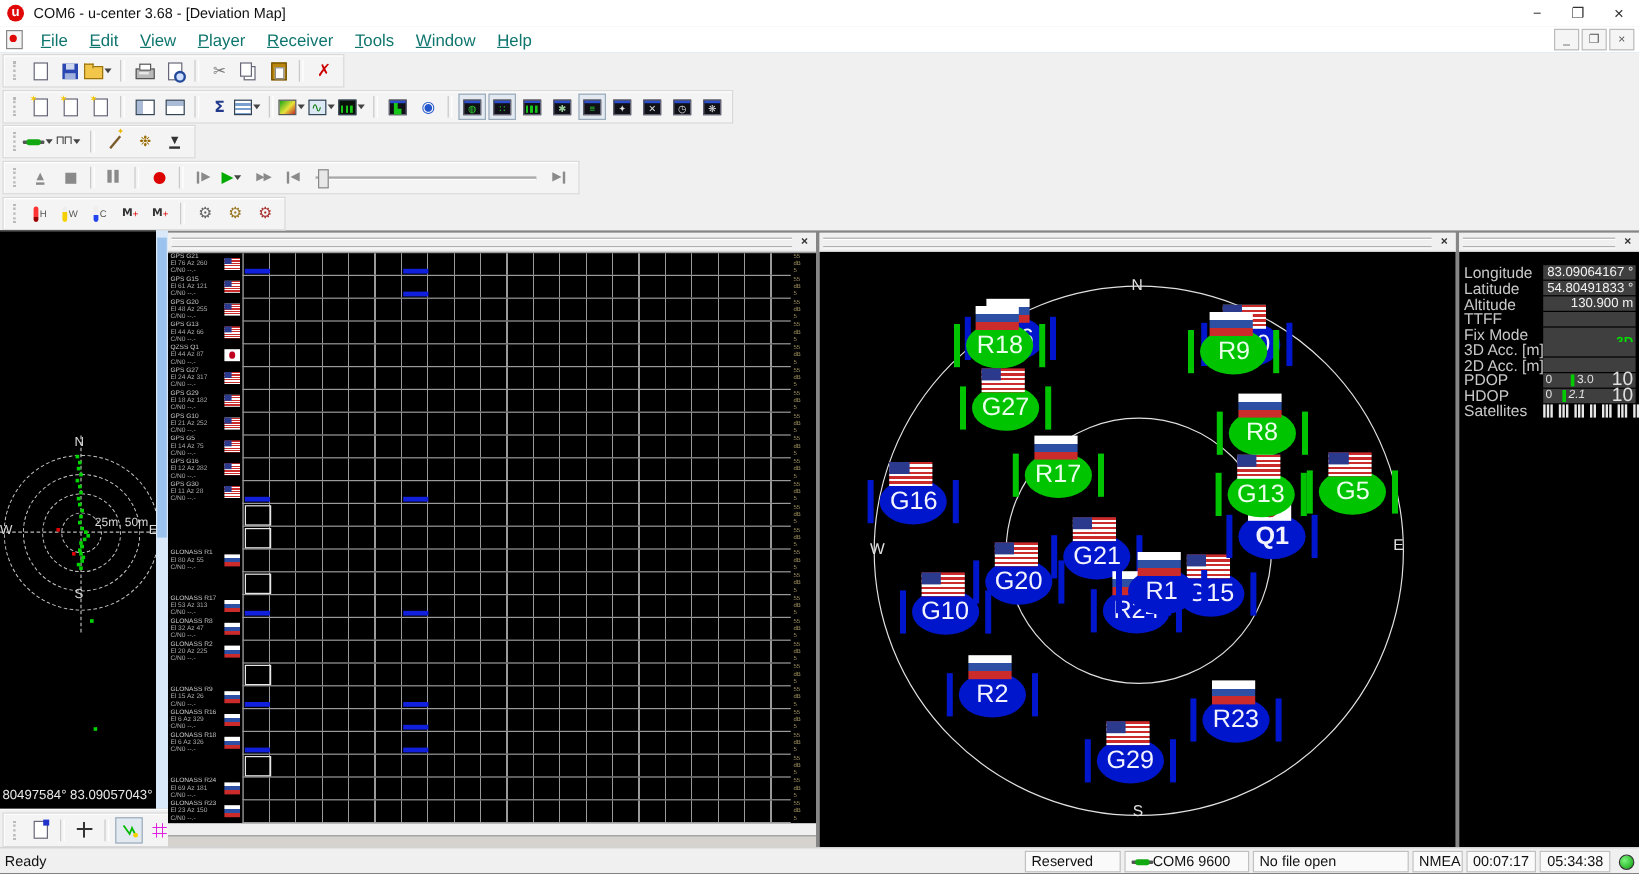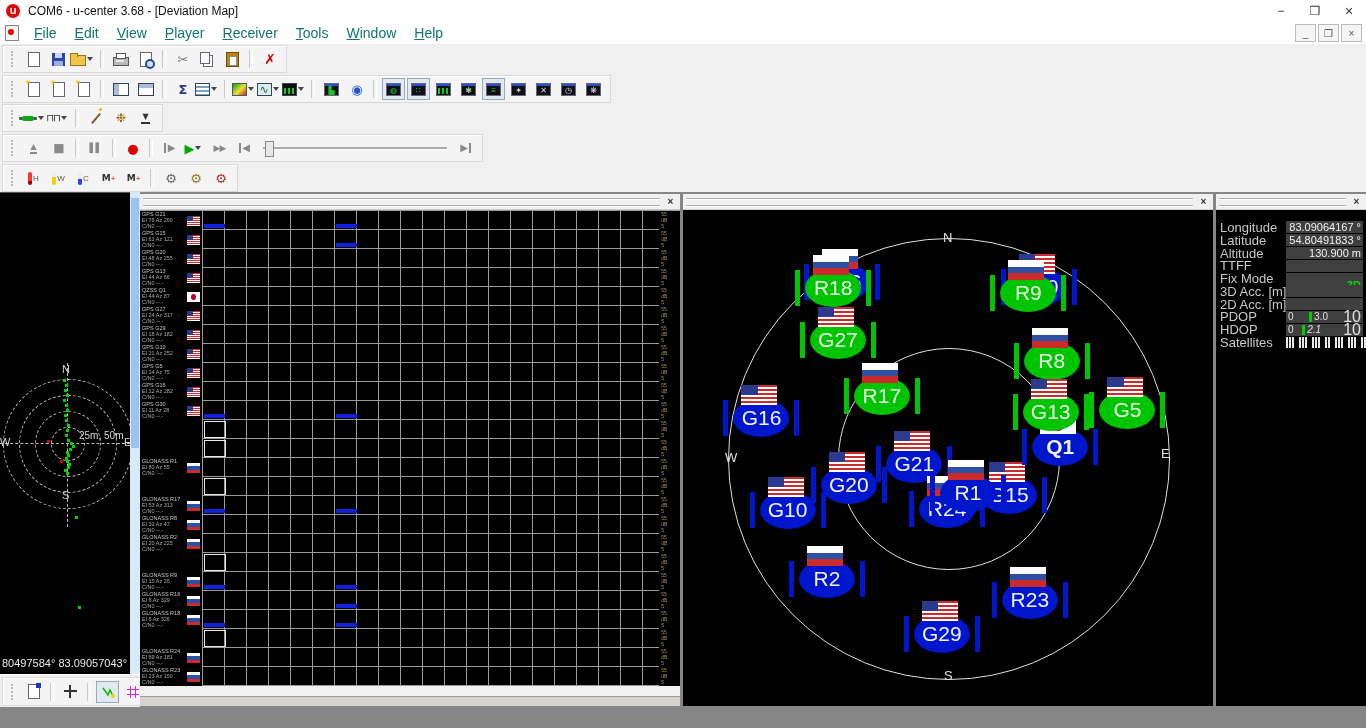--- a/index.html
+++ b/index.html
@@ -1091,14 +1091,28 @@
               <div class="tick-group">
                 <div class="tick"></div>
                 <div class="tick"></div>
               </div>
             </div>
           </div>
         </div>
       </div>
   </div>
 
+  <div id="statusbar">
+    <span class="sb-sec" id="sb-ready">Ready</span>
+    <span class="sb-spacer"></span>
+    <span class="sb-sec" style="width:68px;">Reserved</span>
+    <span class="sb-sec" style="width:92px;">
+        <i class="ic ic-connect"></i>
+        <span>COM6 9600</span>
+      </span>
+    <span class="sb-sec" style="width:118px;">No file open</span>
+    <span class="sb-sec" style="width:30px;">NMEA</span>
+    <span class="sb-sec">00:07:17</span>
+    <span class="sb-sec">05:34:38</span>
+    <span id="sb-globe"></span>
+  </div>
 
 </div>
 
 </body></html>

